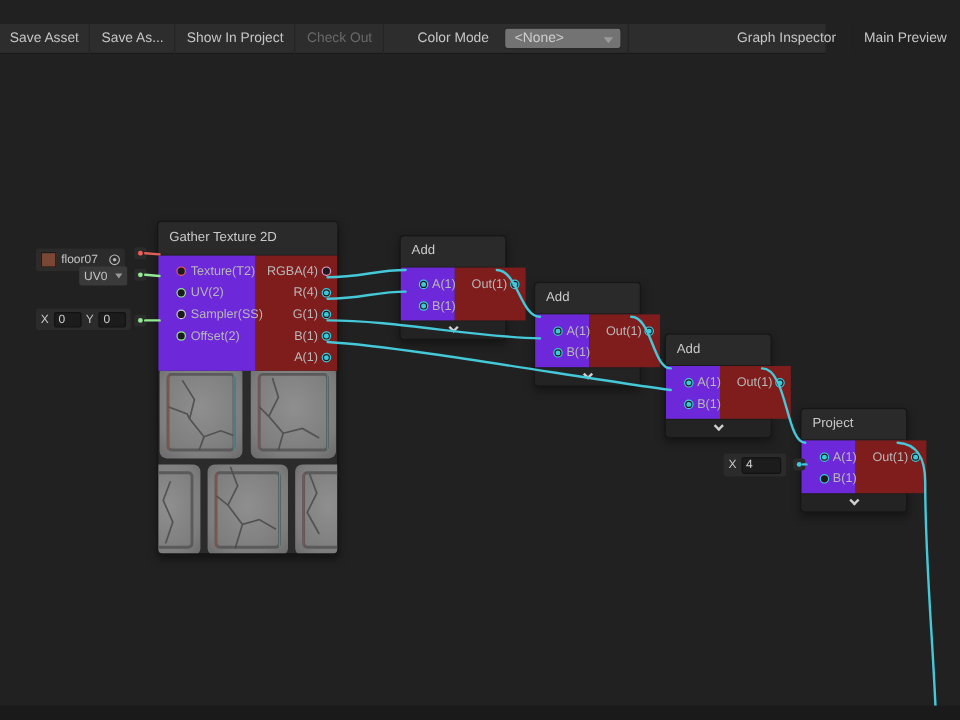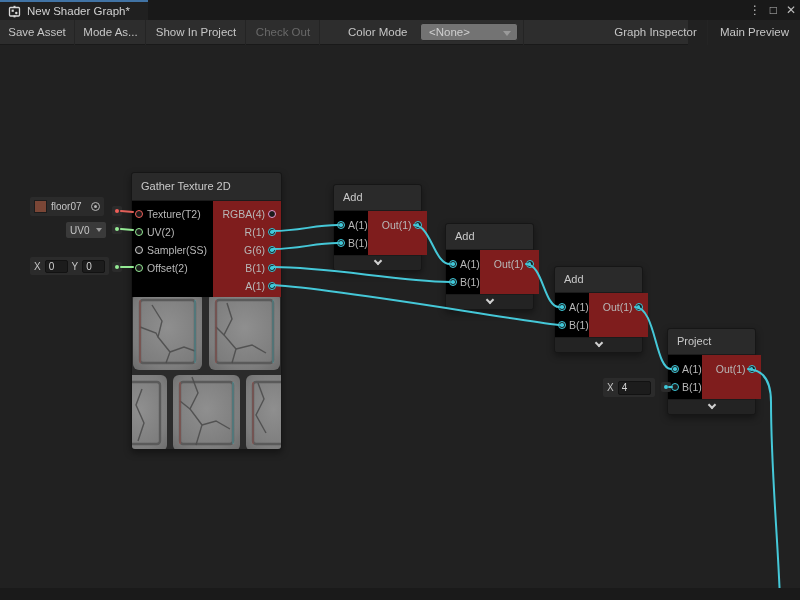--- a/index.html
+++ b/index.html
@@ -28,26 +28,26 @@
   .dropdown .dd-arrow { position:absolute; right:6px; top:7px; width:0; height:0;
     border-left:4px solid transparent; border-right:4px solid transparent; border-top:5px solid #9a9a9a; }
   .tb-div { position:absolute; top:0; width:1px; height:25px; background:#242424; }
 
   
   .canvas { position:absolute; left:0; top:45px; width:800px; height:555px; background:#212121; }
   .bottom-strip { position:absolute; left:0; top:588px; width:800px; height:12px; background:#1a1a1a; }
 
   
   .node { position:absolute; background:#242424; border:1px solid #161616; border-radius:3px;
-    box-shadow:0 3px 7px rgba(0,0,0,.4); font-size:10.5px; color:#bdbdbd; }
+    box-shadow:0 3px 7px rgba(0,0,0,.4); font-size:10.5px; color:#bdbdbd;margin-top:12px; }
   .node-header { height:26px; line-height:25px; padding:0 9px; background:#2a2a2a;
     border-bottom:1px solid #1b1b1b; color:#c9c9c9; font-size:11px; border-radius:3px 3px 0 0;
     white-space:nowrap; overflow:hidden; }
   .node-body { position:relative; display:flex; }
-  .in-panel { background:#000000; padding-top:5px; }
+  .in-panel { background:#6d28d9; padding-top:5px;padding-left:12px; }
   .out-panel { background:#7f1d1d; padding-top:5px; flex:1; }
   .row { position:relative; height:18px; display:flex; align-items:center; }
   .row .plabel { padding-left:15px; white-space:nowrap; color:#b8b8b8; }
   .row.out { justify-content:flex-end; }
   .row.out .plabel { padding:0 16px 0 0; }
   .port { position:absolute; top:50%; width:8px; height:8px; margin-top:-4px; border-radius:50%;
     border:1.5px solid currentColor; background:#1b1b1b; }
   .row .port.pin  { left:3px; }
   .row.out .port  { right:5px; left:auto; }
   .port.connected::after { content:''; position:absolute; inset:1.2px; border-radius:50%;
@@ -71,21 +71,21 @@
   .small .row.out .plabel { padding-right:15px;text-align:center; }
   #node-add-1 { left:333px; top:184px; }
   #node-add-2 { left:445px; top:223px; }
   #node-add-3 { left:554px; top:266px; }
   #node-divide { left:667px; top:328px; }
   .preview { width:149px; height:152px; display:block; border-radius:0 0 3px 3px; }
 
   
   .widget { position:absolute; background:#2b2b2b; border-radius:2px; display:flex;
     align-items:center; color:#c6c6c6; font-size:10px; padding:0 4px; gap:4px; }
-  .w-floor   { left:30px;  top:197px; width:74px; height:19px; }
+  .w-floor   { left:30px;  top:207px; width:74px; height:19px; }
   .w-uv      { left:66px;  top:222px; width:40px; height:16px; background:#3a3a3a; justify-content:space-between; }
   .w-offset  { left:30px;  top:257px; width:79px; height:18px; }
   .w-divb    { left:603px; top:378px; width:52px; height:19px; }
   .thumb { width:13px; height:13px; background:#7a4636; border:1px solid #1c1c1c; flex:0 0 auto; }
   .obj-pick { width:9px; height:9px; border:1px solid #b5b5b5; border-radius:50%; position:relative; flex:0 0 auto; margin-left:auto; }
   .obj-pick::after { content:''; position:absolute; inset:2px; border-radius:50%; background:#b5b5b5; }
   .numbox { background:#1c1c1c; border:1px solid #121212; border-radius:2px; height:13px;
     line-height:12px; padding:0 3px; color:#d2d2d2; flex:1; }
   .w-divb .numbox { height:14px; }
   .dd-sm { width:0; height:0; border-left:3.5px solid transparent; border-right:3.5px solid transparent;
@@ -98,41 +98,24 @@
   
   svg.wires { position:absolute; left:0; top:0; width:800px; height:600px; pointer-events:none; }
   .wire { fill:none; stroke-width:2; stroke-linecap:round; }
   .wire.cyan { stroke:#45c8d8; } .wire.red { stroke:#e05f58; } .wire.green { stroke:#94ea94; }
 </style>
 </head>
 <body>
 
 <div id="app">
 
-  <div class="titlebar">
-    <div class="tab">
-      <svg width="13" height="13" viewBox="0 0 13 13">
-        <rect x="1.5" y="2.5" width="10" height="8.5" rx="1" fill="none" stroke="#d8d8d8" stroke-width="1.3"></rect>
-        <rect x="5.5" y="0.8" width="2" height="2" fill="#d8d8d8"></rect>
-        <rect x="5.5" y="10.4" width="2" height="2" fill="#d8d8d8"></rect>
-        <rect x="3.6" y="4.6" width="2.2" height="2.2" fill="#d8d8d8"></rect>
-        <circle cx="8.3" cy="8" r="1.2" fill="#d8d8d8"></circle>
-      </svg>
-      <span class="tab-title">New Shader Graph*</span>
-    </div>
-    <div class="win-ctrls">
-      <span>⋮</span>
-      <span>□</span>
-      <span>✕</span>
-    </div>
-  </div>
 
   <div class="toolbar">
     <div class="tb-btn" style="left:0;width:75px">Save Asset</div>
-    <div class="tb-btn" style="left:76px;width:70px">Mode As...</div>
+    <div class="tb-btn" style="left:76px;width:70px">Save As...</div>
     <div class="tb-btn" style="left:147px;width:99px">Show In Project</div>
     <div class="tb-btn disabled" style="left:247px;width:73px">Check Out</div>
     <div class="tb-label" style="left:348px">Color Mode</div>
     <div class="dropdown" style="left:420px;width:98px">
       <span>&lt;None&gt;</span>
       <span class="dd-arrow"></span>
     </div>
     <div class="tb-div" style="left:523px"></div>
     <div class="tb-btn" style="left:709px;width:91px;border-right:none">Main Preview</div>
     <div class="tb-btn" style="left:604px;width:104px">Graph Inspector</div>
@@ -160,25 +143,25 @@
           <span class="port pin c-green"></span>
           <span class="plabel">Offset(2)</span>
         </div>
       </div>
       <div class="out-panel">
         <div class="row out">
           <span class="plabel">RGBA(4)</span>
           <span class="port c-pink"></span>
         </div>
         <div class="row out">
-          <span class="plabel">R(1)</span>
+          <span class="plabel">R(4)</span>
           <span class="port c-cyan connected"></span>
         </div>
         <div class="row out">
-          <span class="plabel">G(6)</span>
+          <span class="plabel">G(1)</span>
           <span class="port c-cyan connected"></span>
         </div>
         <div class="row out">
           <span class="plabel">B(1)</span>
           <span class="port c-cyan connected"></span>
         </div>
         <div class="row out">
           <span class="plabel">A(1)</span>
           <span class="port c-cyan connected"></span>
         </div>

